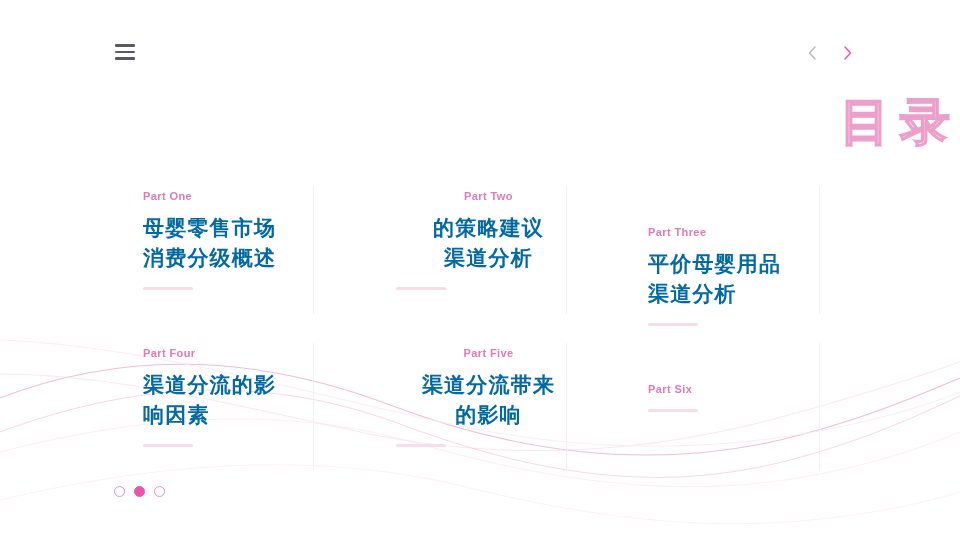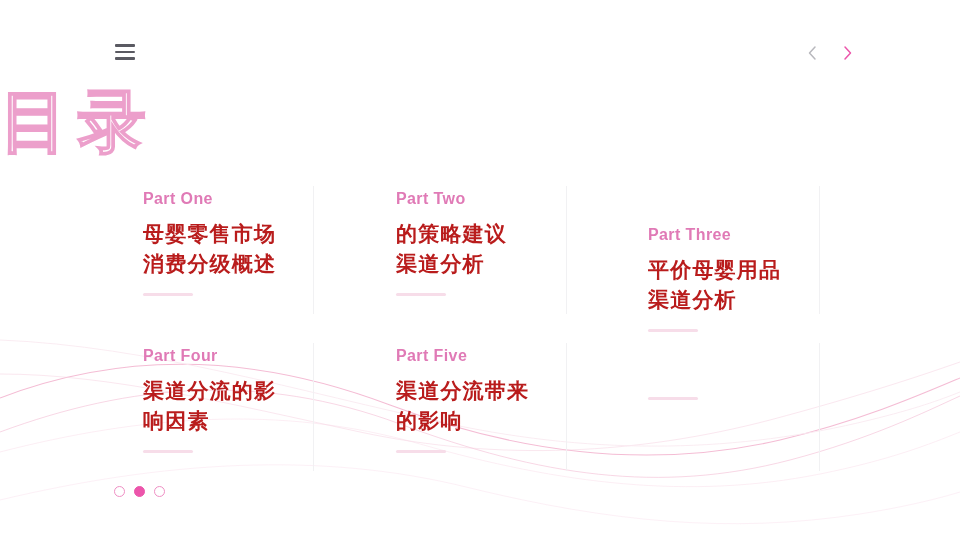--- a/index.html
+++ b/index.html
@@ -51,22 +51,22 @@
     width:18px; height:22px;
   }
   .nav-prev { left:0; }
   .nav-next { right:0; }
 
   
   .deck-title {
     position:absolute;
     left:0; top:86px;
     width:960px;
-    text-align:left;
-    font-size:68px;
+    text-align:right;
+    font-size:50px;
     font-weight:700;
     letter-spacing:10px;
     line-height:72px;
     color:transparent;
     -webkit-text-stroke:1.6px #ec9fcb;
     z-index:3;
     font-family:"DejaVu Sans", sans-serif;
   }
 
   
@@ -74,39 +74,39 @@
     position:absolute;
     left:143px; top:190px;
     width:700px; height:280px;
     z-index:3;
   }
   .toc-item {
     position:absolute;
     width:185px;
   }
   .toc-item.c0 { left:0px; }
-  .toc-item.c1 { left:253px; }
+  .toc-item.c1 { left:253px;text-align:center; }
   .toc-item.c2 { left:505px;margin-top:36px; }
   .toc-item.r0 { top:0px; }
   .toc-item.r1 { top:157px; }
 
   .part-label {
-    font-size:16px;
+    font-size:11px;
     font-weight:700;
     letter-spacing:0.4px;
     color:#e07ab6;
     margin-bottom:11px;
     white-space:nowrap;
   }
   .part-title {
     font-size:21px;
     font-weight:700;
     line-height:30px;
     letter-spacing:1.2px;
-    color:#b91c1c;
+    color:#0369a1;
     font-family:"DejaVu Sans", sans-serif;
     white-space:pre-line;
   }
   .part-rule {
     margin-top:14px;
     width:50px; height:3px;
     background:#f7dde9;
     border-radius:2px;
   }
 
@@ -213,20 +213,21 @@
     </div>
 
     <div class="toc-item r1 c1">
       <div class="part-label">Part Five</div>
       <div class="part-title">渠道分流带来
 的影响</div>
       <div class="part-rule"></div>
     </div>
 
     <div class="toc-item r1 c2">
+      <div class="part-label">Part Six</div>
       <div class="part-rule"></div>
     </div>
 
   </div>
 
   <div class="dots">
     <span class="dot"></span>
     <span class="dot active"></span>
     <span class="dot"></span>
   </div>

